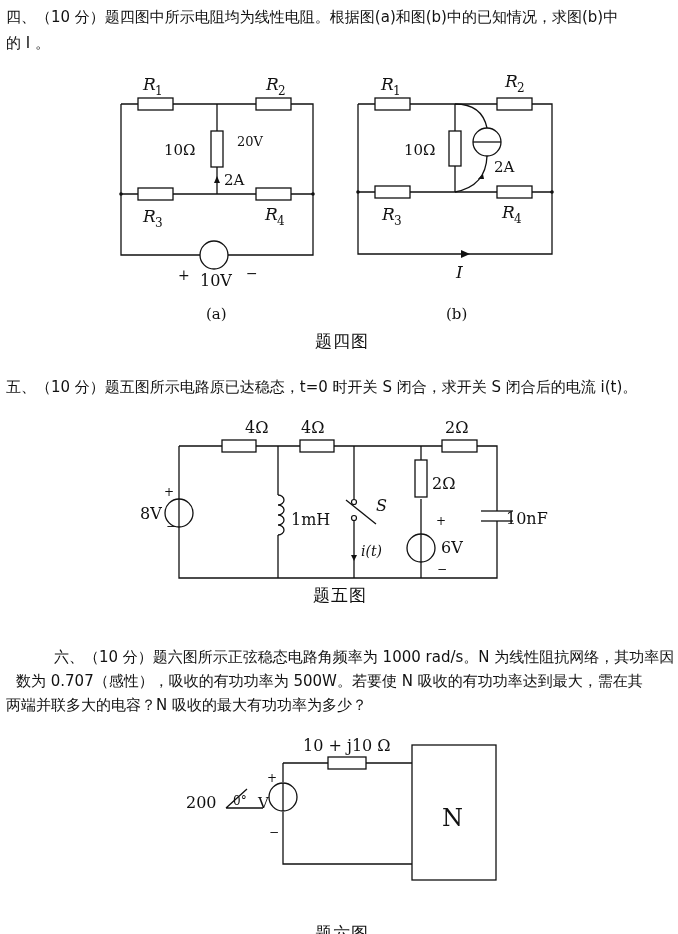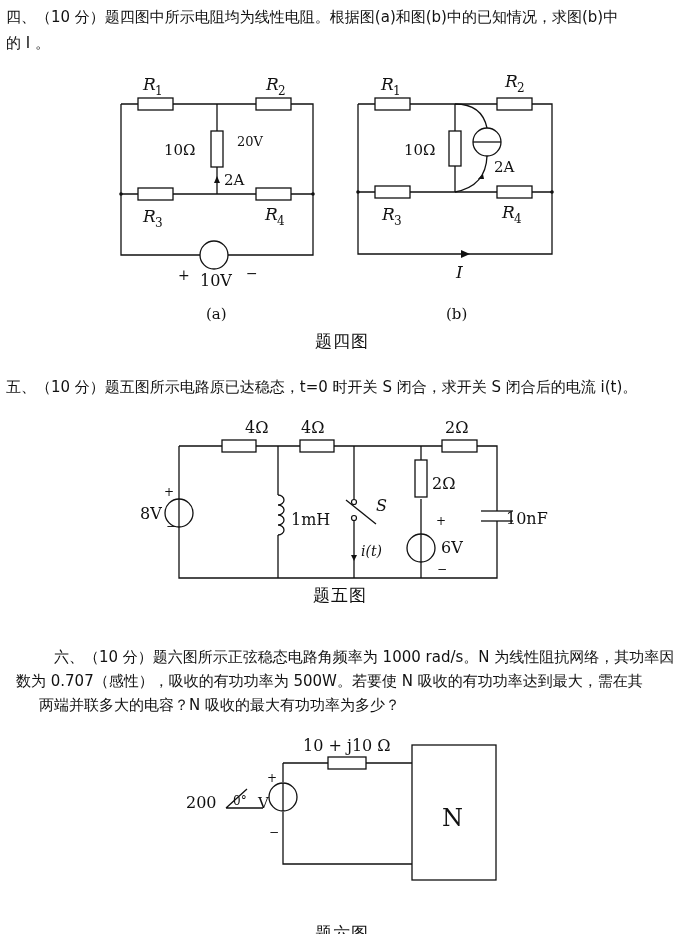--- a/index.html
+++ b/index.html
@@ -138,14 +138,14 @@
   </g>
 </svg>
 
 <div class="cap" style="left:315px;top:330px;">题四图</div>
 
 <div class="txt" style="left:6px;top:376px;">五、（10 分）题五图所示电路原已达稳态，t=0 时开关 S 闭合，求开关 S 闭合后的电流 i(t)。</div>
 <div class="cap" style="left:313px;top:584px;">题五图</div>
 
 <div class="txt" style="left:6px;top:646px;margin-left:48px;">六、（10 分）题六图所示正弦稳态电路角频率为 1000 rad/s。N 为线性阻抗网络，其功率因</div>
 <div class="txt" style="left:16px;top:670px;">数为 0.707（感性），吸收的有功功率为 500W。若要使 N 吸收的有功功率达到最大，需在其</div>
-<div class="txt" style="left:6px;top:694px;margin-left:33px;">两端并联多大的电容？N 吸收的最大有功功率为多少？</div>
+<div class="txt" style="left:6px;top:694px;">两端并联多大的电容？N 吸收的最大有功功率为多少？</div>
 <div class="cap" style="left:315px;top:897px;margin-top:25px;">题六图</div>
 
 </body></html>

